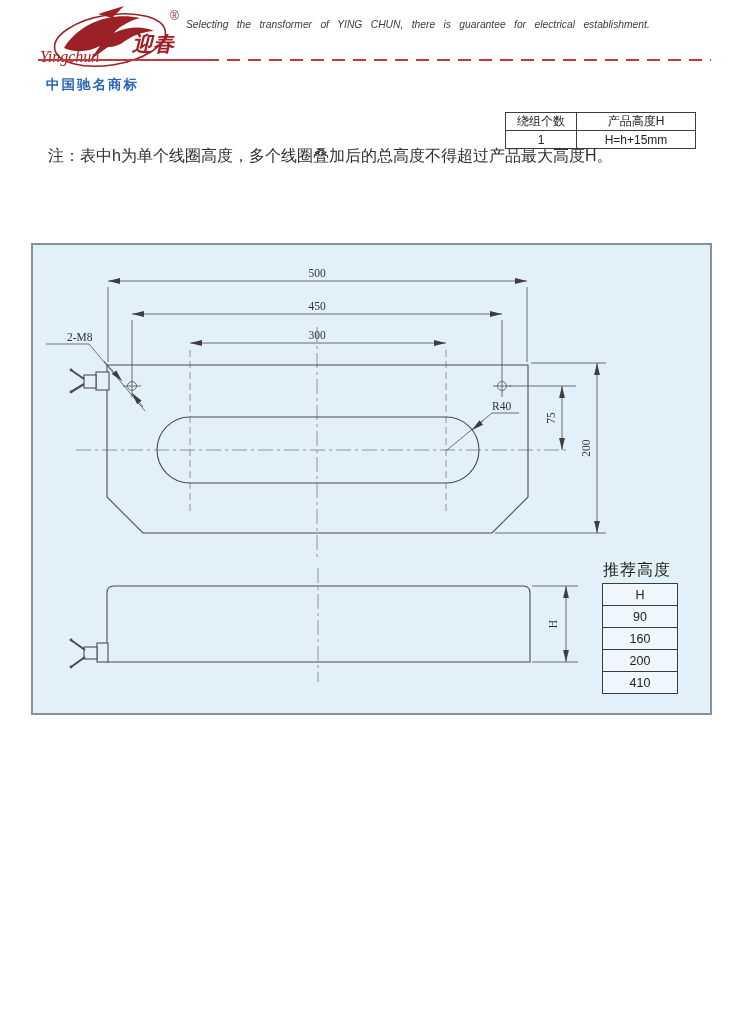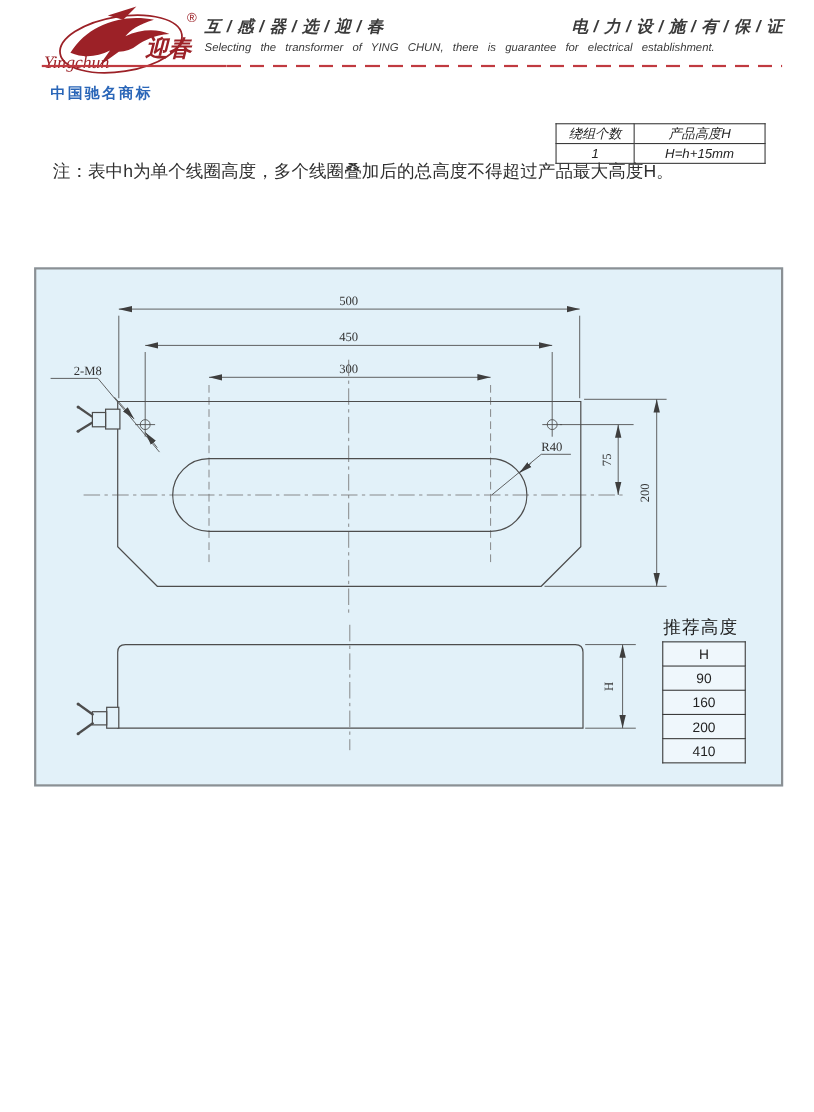--- a/index.html
+++ b/index.html
@@ -15,21 +15,21 @@
              font-style:italic;color:#3b3b3b;letter-spacing:.5px;white-space:nowrap;}
   .slogan-en{margin-top:4px;font-size:10.3px;font-style:italic;color:#3b3b3b;
              word-spacing:5.5px;white-space:nowrap;}
   .red-solid{position:absolute;left:38px;top:59px;width:168px;height:2px;background:#c03a40;}
   .red-dashes{position:absolute;left:206px;top:59px;width:505px;height:2px;
       background:repeating-linear-gradient(90deg,#c03a40 0 13px,transparent 13px 21px);}
 
   
   .note{position:absolute;left:48px;top:146px;font-size:16px;color:#2f2f2f;white-space:nowrap;}
   .wtable{position:absolute;left:505px;top:112px;border-collapse:collapse;
-          font-size:12px;color:#222;table-layout:fixed;font-style:italic;}
+          font-size:12px;color:#222;table-layout:fixed;}
   .wtable td{border:1.4px solid #3c3c3c;text-align:center;height:17px;padding:0 3px;}
   .wtable .c1{width:64px;}
   .wtable .c2{width:112px;}
 
   
   .sec-title{position:absolute;left:30px;top:219px;font-size:15.5px;font-weight:500;
              color:#9e1c22;letter-spacing:.3px;}
 
   
   .panel{position:absolute;left:31px;top:243px;width:681px;height:472px;
@@ -69,24 +69,20 @@
              C60,48 48,49 36,44 Z"></path>
     <path fill="#9c2127" d="M70,10 L96,2 L84,14 Z"></path>
     <text class="brand-cn" x="104" y="47" font-size="21" fill="#9c2127">迎春</text>
     <text class="brand-script" x="12" y="58" font-size="16" fill="#9c2127">Yingchun</text>
     <text x="142" y="16" font-size="12" fill="#9c2127">®</text>
   </svg>
 
   <div class="tm-caption">中国驰名商标</div>
 
   <div class="slogans">
-    <div class="slogan-cn">
-      <span>互 / 感 / 器 / 选 / 迎 / 春</span>
-      <span>电 / 力 / 设 / 施 / 有 / 保 / 证</span>
-    </div>
     <div class="slogan-en">Selecting the transformer of YING CHUN, there is guarantee for electrical establishment.</div>
   </div>
 
   <div class="red-solid"></div>
   <div class="red-dashes"></div>
 
   <div class="note">注：表中h为单个线圈高度，多个线圈叠加后的总高度不得超过产品最大高度H。</div>
 
   <table class="wtable">
     <tbody>

